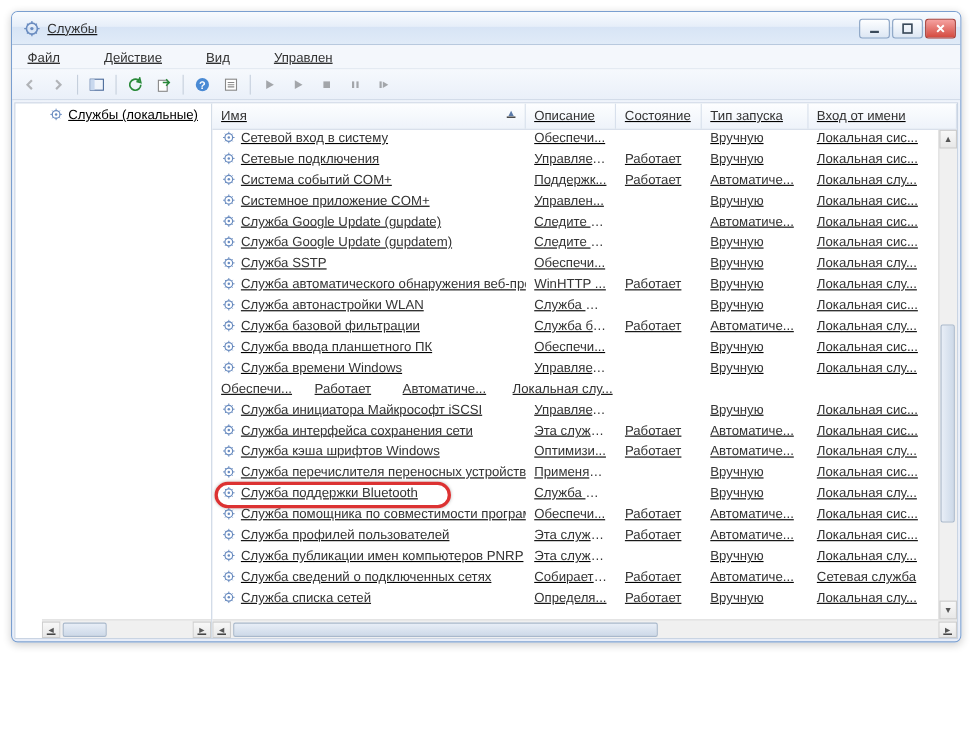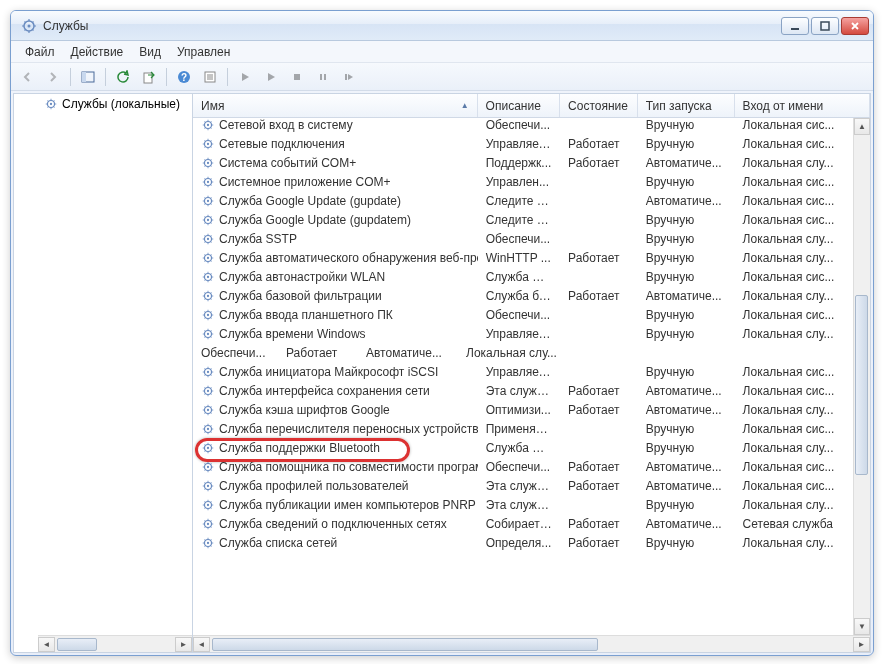--- a/index.html
+++ b/index.html
@@ -1,38 +1,38 @@
 <!DOCTYPE html>
 <html><head>
 <meta charset="utf-8">
 <style>
 * { box-sizing: border-box; margin: 0; padding: 0; }
 body { font-family: "Segoe UI", Tahoma, sans-serif; font-size: 12px; background: #fff; padding: 10px; }
-.window { width: 864px; height: 646px; border: 1px solid #7a9fd0; border-radius: 6px; background: linear-gradient(to bottom, #f0f4fb 0%, #e8eef9 100%); box-shadow: 0 2px 8px rgba(0,0,0,0.2); overflow: hidden; display: flex; flex-direction: column; }
+.window { width: 864px; height: 574px; border: 1px solid #7a9fd0; border-radius: 6px; background: linear-gradient(to bottom, #f0f4fb 0%, #e8eef9 100%); box-shadow: 0 2px 8px rgba(0,0,0,0.2); overflow: hidden; display: flex; flex-direction: column; text-decoration: underline; }
 .titlebar { height: 30px; background: linear-gradient(to bottom, #f8fbfe 0%, #e6eef9 45%, #d7e4f5 46%, #e0ebf8 100%); display: flex; align-items: center; padding: 0 4px; border-bottom: 1px solid #b8c9de; }
 .titlebar-icon { width: 16px; height: 16px; margin: 0 6px; }
 .titlebar-text { flex: 1; color: #333; font-size: 12px; }
 .titlebar-buttons { display: flex; gap: 2px; }
 .titlebar-btn { width: 28px; height: 18px; border: 1px solid #8aa3c4; border-radius: 3px; background: linear-gradient(to bottom, #fdfeff, #dde7f4); display: flex; align-items: center; justify-content: center; cursor: pointer; }
 .titlebar-btn.close { background: linear-gradient(to bottom, #f5a2a0, #d44a3f); border-color: #a83b33; }
 .titlebar-btn svg { width: 10px; height: 10px; }
-.menubar { height: 22px; background: #f4f7fc; display: flex; align-items: center; padding: 0 6px; border-bottom: 1px solid #e0e6ef; }
+.menubar { height: 22px; background: #f4f7fc; display: flex; align-items: center; padding: 0 6px; border-bottom: 1px solid #e0e6ef; gap: 24px; }
 .menu-item { padding: 2px 8px; cursor: pointer; color: #333; }
 .toolbar { height: 28px; background: linear-gradient(to bottom, #f6f9fd, #eaf0f9); border-bottom: 1px solid #d3dce9; display: flex; align-items: center; padding: 0 4px; gap: 2px; }
 .tool-btn { width: 24px; height: 22px; display: flex; align-items: center; justify-content: center; border: 1px solid transparent; border-radius: 2px; cursor: pointer; }
 .tool-btn.disabled { opacity: 0.4; cursor: default; }
 .tool-sep { width: 1px; height: 18px; background: #c5cfdc; margin: 0 3px; }
 .content { flex: 1; display: flex; background: #fff; margin: 2px; border: 1px solid #c9d4e3; overflow: hidden; padding-left: 24px; }
 .tree-panel { width: 155px; border-right: 1px solid #c9d4e3; overflow: hidden; display: flex; flex-direction: column; }
 .tree-item { display: flex; align-items: center; padding: 3px 6px; gap: 4px; cursor: pointer; }
 .tree-item.selected { background: #fff; }
 .tree-scroll { margin-top: auto; height: 17px; border-top: 1px solid #ddd; display: flex; align-items: center; background: #f0f0f0; }
 .list-panel { flex: 1; display: flex; flex-direction: column; overflow: hidden; position: relative; }
 .list-header { display: flex; height: 24px; background: linear-gradient(to bottom, #fdfeff, #eef3fa); border-bottom: 1px solid #d0d9e6; }
-.col-header { padding: 4px 8px; border-right: 1px solid #d8e0ec; color: #333; cursor: pointer; display: flex; align-items: center; position: relative; }
+.col-header { padding: 4px 8px; border-right: 1px solid #d8e0ec; color: #333; cursor: pointer; display: flex; position: relative; }
 .col-header .sort-arrow { margin-left: auto; font-size: 8px; color: #5a7aa8; }
 .list-body { flex: 1; overflow-y: auto; overflow-x: hidden; position: relative; }
 .list-row { display: flex; height: 19px; align-items: flex-start; cursor: pointer; }
 .cell { padding: 0 8px; white-space: nowrap; overflow: hidden; text-overflow: ellipsis; color: #333; }
 .cell.name { display: flex; align-items: center; gap: 4px; }
 .gear-icon { width: 14px; height: 14px; flex-shrink: 0; }
 .c-name { width: 295px; }
 .c-desc { width: 85px; }
 .c-state { width: 80px; }
 .c-start { width: 100px; }
@@ -392,21 +392,21 @@
             <div class="cell c-start">Автоматиче...</div>
             <div class="cell c-logon">Локальная сис...</div>
           </div>
           <div class="list-row">
             <div class="cell name c-name">
               <svg class="gear-icon" viewBox="0 0 16 16">
                 <circle cx="8" cy="8" r="4" fill="none" stroke="#6a8cc0" stroke-width="1.3"></circle>
                 <circle cx="8" cy="8" r="1.3" fill="#6a8cc0"></circle>
                 <path d="M8 2v2M8 12v2M2 8h2M12 8h2M4 4l1.3 1.3M10.7 10.7L12 12M4 12l1.3-1.3M10.7 5.3L12 4" stroke="#6a8cc0" stroke-width="1"></path>
               </svg>
-              <span>Служба кэша шрифтов Google</span>
+              <span>Служба кэша шрифтов Windows</span>
             </div>
             <div class="cell c-desc">Оптимизи...</div>
             <div class="cell c-state">Работает</div>
             <div class="cell c-start">Автоматиче...</div>
             <div class="cell c-logon">Локальная слу...</div>
           </div>
           <div class="list-row">
             <div class="cell name c-name">
               <svg class="gear-icon" viewBox="0 0 16 16">
                 <circle cx="8" cy="8" r="4" fill="none" stroke="#6a8cc0" stroke-width="1.3"></circle>

